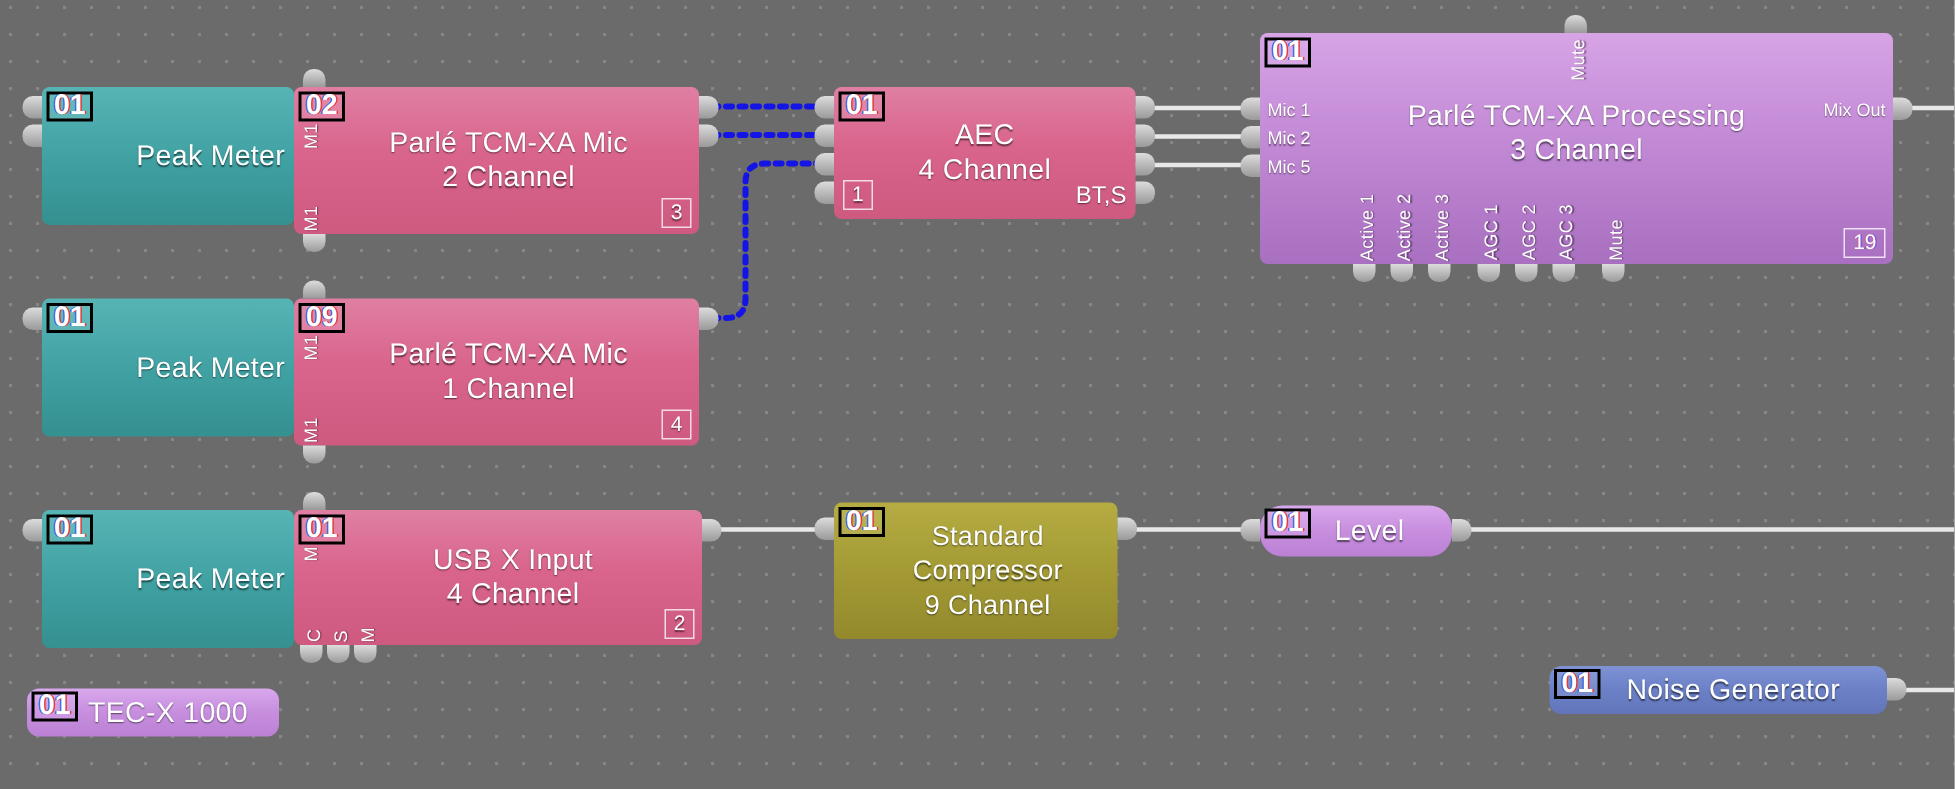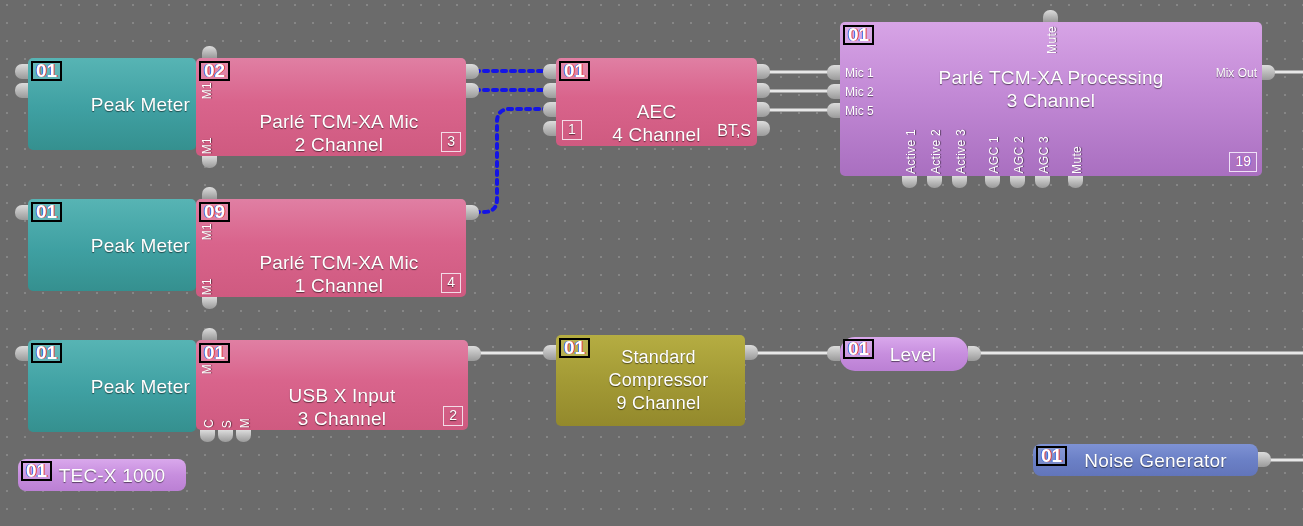--- a/index.html
+++ b/index.html
@@ -35,21 +35,21 @@
   }
   .title {
     font-size: 19px; line-height: 23px; letter-spacing: .2px;
     white-space: pre-line; padding: 0 6px;
     position: relative; z-index: 2;
   }
   .title.small { font-size: 18px; }
 
   
   .teal  { background: linear-gradient(180deg,#57b4b4 0%,#3fa0a2 55%,#35908f 100%); justify-content: flex-end; }
-  .pink  { background: linear-gradient(180deg,#e07fa3 0%,#d9648c 45%,#cf5a80 100%); align-items: flex-end; }
+  .pink  { background: linear-gradient(180deg,#e07fa3 0%,#d9648c 45%,#cf5a80 100%); }
   .purple{ background: linear-gradient(180deg,#d7a4e6 0%,#c38ad6 45%,#a96fc0 100%); }
   .olive { background: linear-gradient(180deg,#b5ad42 0%,#a39a35 50%,#93892c 100%); }
   .blue  { background: linear-gradient(180deg,#7e92d4 0%,#6b80c6 50%,#6275ba 100%); }
   .lilac { background: linear-gradient(180deg,#d9a8ec 0%,#c78ede 50%,#bb80d4 100%); }
 
   
   .idbadge {
     position: absolute; top: 3px; left: 3px;
     border: 2px solid #000;
     background: rgba(255,255,255,0.10);
@@ -248,21 +248,21 @@
   </div>
 
   <div class="blk" style="left:196px; top:340px; width:272px; height:90px;">
     <div class="port top" style="left:6px; top:-12px;"></div>
     <div class="port bot" style="left:4px;  bottom:-12px;"></div>
     <div class="port bot" style="left:22px; bottom:-12px;"></div>
     <div class="port bot" style="left:40px; bottom:-12px;"></div>
     <div class="port right" style="right:-13px; top:6px;"></div>
     <div class="blk-body pink">
       <span class="title" style="padding-left:26px;">USB X Input
-3 Channel</span>
+4 Channel</span>
     </div>
     <span class="idbadge">01</span>
     <span class="plabel vert" style="left:4px; top:24px;">M</span>
     <span class="plabel vert" style="left:6px;  bottom:2px;">C</span>
     <span class="plabel vert" style="left:24px; bottom:2px;">S</span>
     <span class="plabel vert" style="left:42px; bottom:2px;">M</span>
     <span class="numbadge">2</span>
   </div>
 
   <div class="blk" style="left:556px; top:335px; width:189px; height:91px;">

